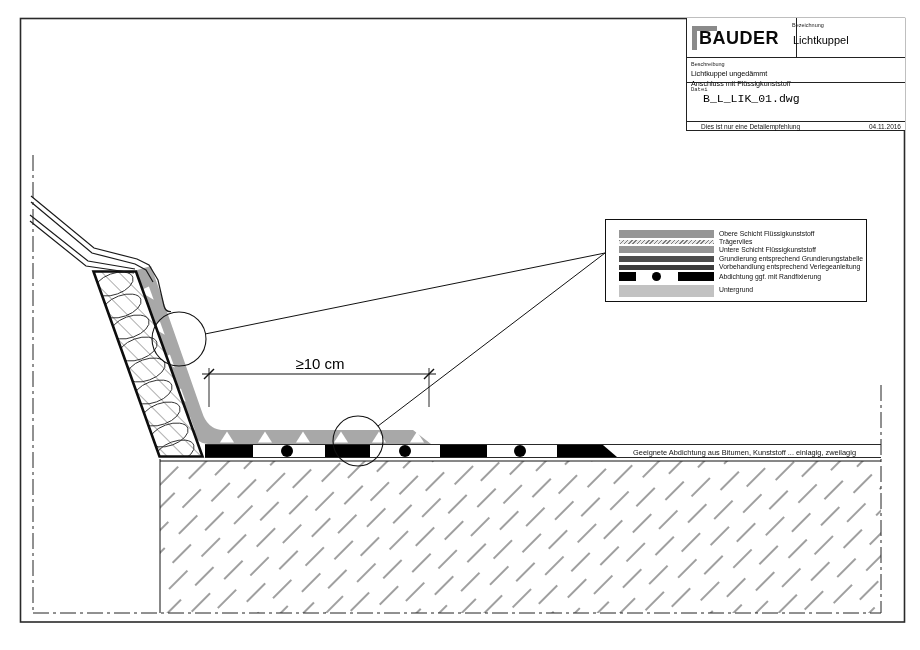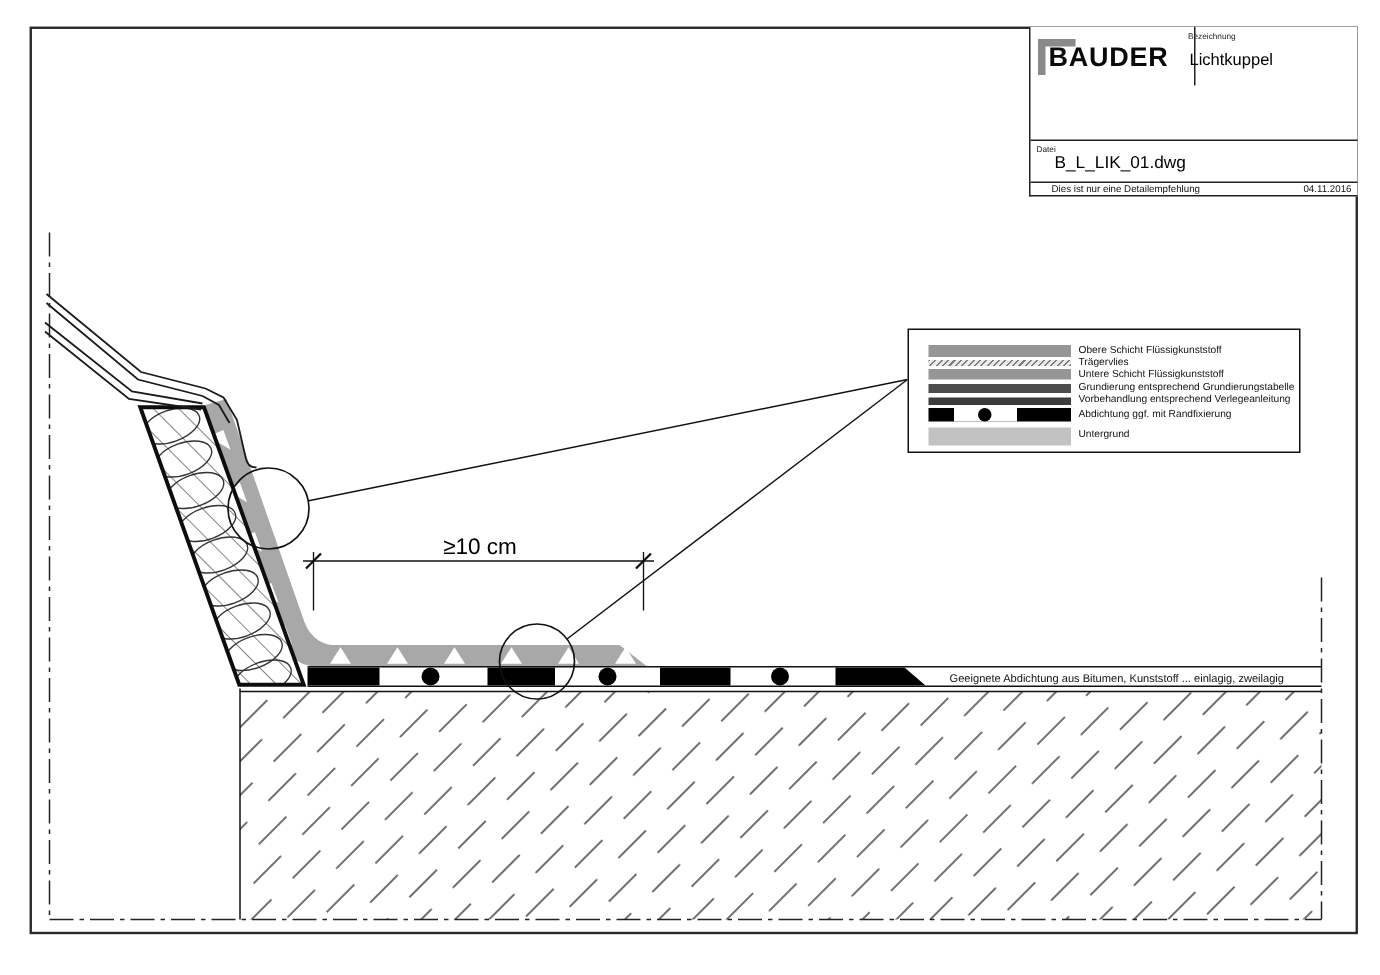--- a/index.html
+++ b/index.html
@@ -7,21 +7,21 @@
          font-family:"Liberation Sans",sans-serif;color:#111;}
   .sheet svg{position:absolute;left:0;top:0;}
 
   
   .titleblock{position:absolute;left:686px;top:18px;width:218px;height:112px;
               border-left:1.4px solid #222;border-bottom:1.4px solid #222;background:#fff;}
   .tb-row1{position:absolute;left:0;top:0;width:100%;height:39px;}
   .tb-logo-cell{position:absolute;left:0;top:0;width:109px;height:39px;border-right:1.2px solid #222;}
   .tb-name-cell{position:absolute;left:100px;top:0;right:0;height:39px;}
   .tb-row2{position:absolute;left:0;top:39px;width:100%;height:36px;border-top:1.2px solid #222;}
-  .tb-row3{position:absolute;left:0;top:75px;width:100%;height:28px;border-top:1.2px solid #222;}
+  .tb-row3{position:absolute;left:0;top:64px;width:100%;height:28px;border-top:1.2px solid #222;font-family:Liberation Mono, monospace;}
   .tb-row4{position:absolute;left:0;top:103px;width:100%;height:9px;border-top:1.2px solid #222;
            display:flex;justify-content:space-between;align-items:center;}
   .tb-label{position:absolute;font-size:5.5px;color:#222;}
   .tb-big{position:absolute;font-size:11px;color:#000;}
   .tb-desc{position:absolute;left:4px;top:11px;font-size:7.2px;line-height:9.5px;color:#000;}
   .tb-file{position:absolute;left:16px;top:9px;font-size:11.5px;color:#000;}
   .tb-note{font-size:6.5px;padding-left:14px;}
   .tb-date{font-size:6.5px;padding-right:4px;}
   .logo{position:absolute;left:5px;top:8px;width:100px;height:26px;padding-left:20px;}
   .logo-bar-v{position:absolute;left:0;top:0;width:5px;height:24px;background:#8a8a8a;}
@@ -188,20 +188,27 @@
           <span class="logo-bar-v"></span>
           <span class="logo-bar-h"></span>
           <span class="logo-text">BAUDER</span>
         </div>
       </div>
       <div class="tb-name-cell">
         <div class="tb-label" style="left:5px;top:4px;">Bezeichnung</div>
         <div class="tb-big" style="left:6px;top:16px;">Lichtkuppel</div>
       </div>
     </div>
+    <div class="tb-row2">
+      <div class="tb-label" style="left:4px;top:3px;">Beschreibung</div>
+      <div class="tb-desc">
+        <div>Lichtkuppel ungedämmt</div>
+        <div>Anschluss mit Flüssigkunststoff</div>
+      </div>
+    </div>
     <div class="tb-row3">
       <div class="tb-label" style="left:4px;top:3px;">Datei</div>
       <div class="tb-file">B_L_LIK_01.dwg</div>
     </div>
     <div class="tb-row4">
       <span class="tb-note">Dies ist nur eine Detailempfehlung</span>
       <span class="tb-date">04.11.2016</span>
     </div>
   </div>
 

